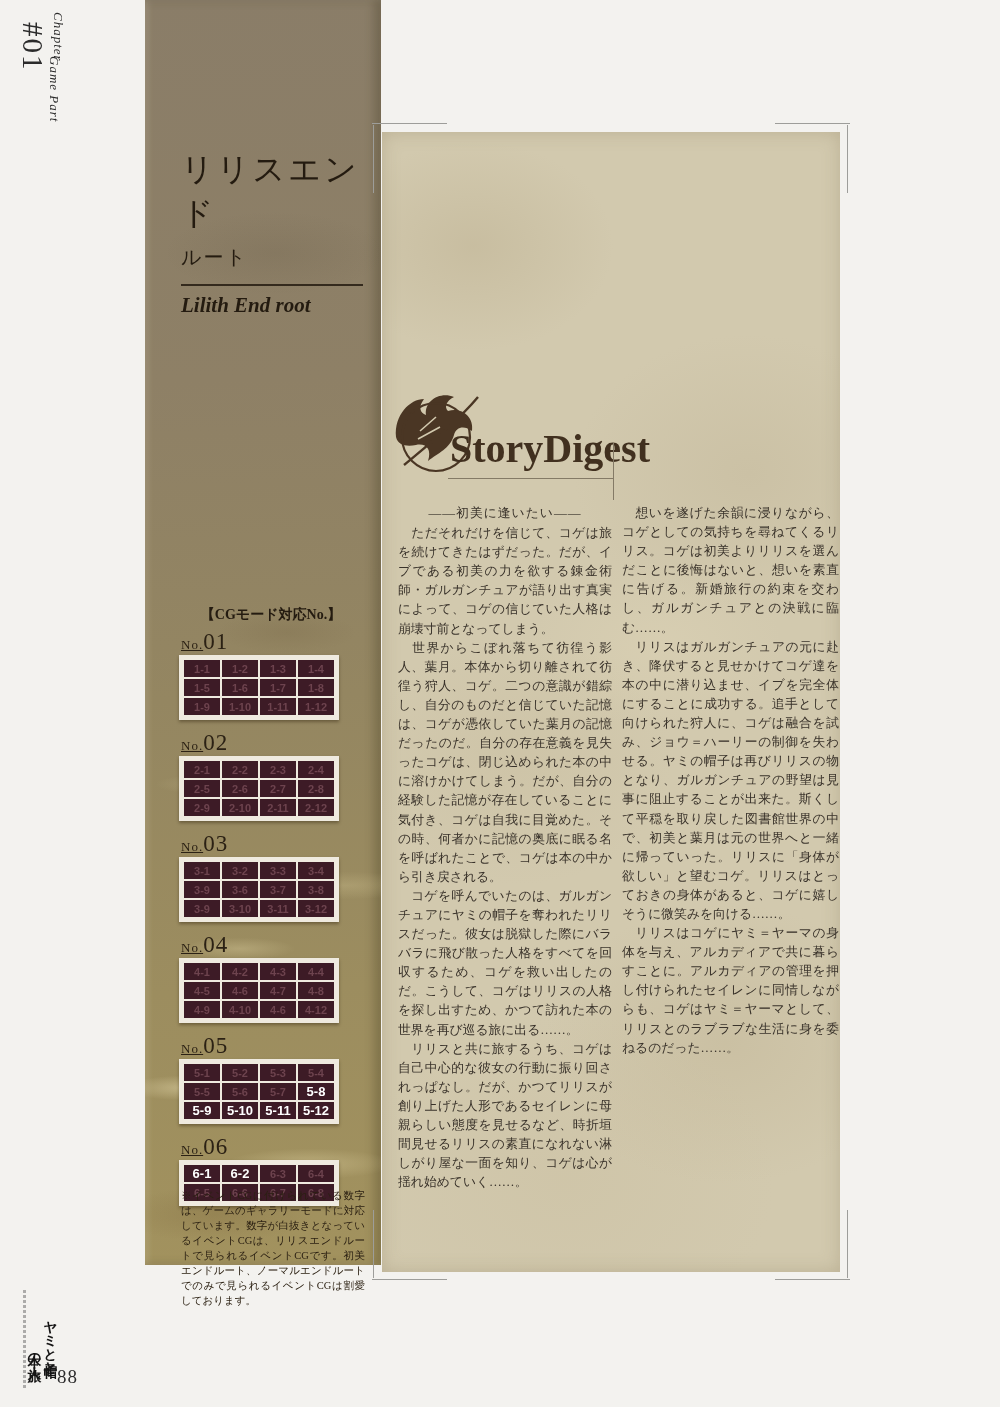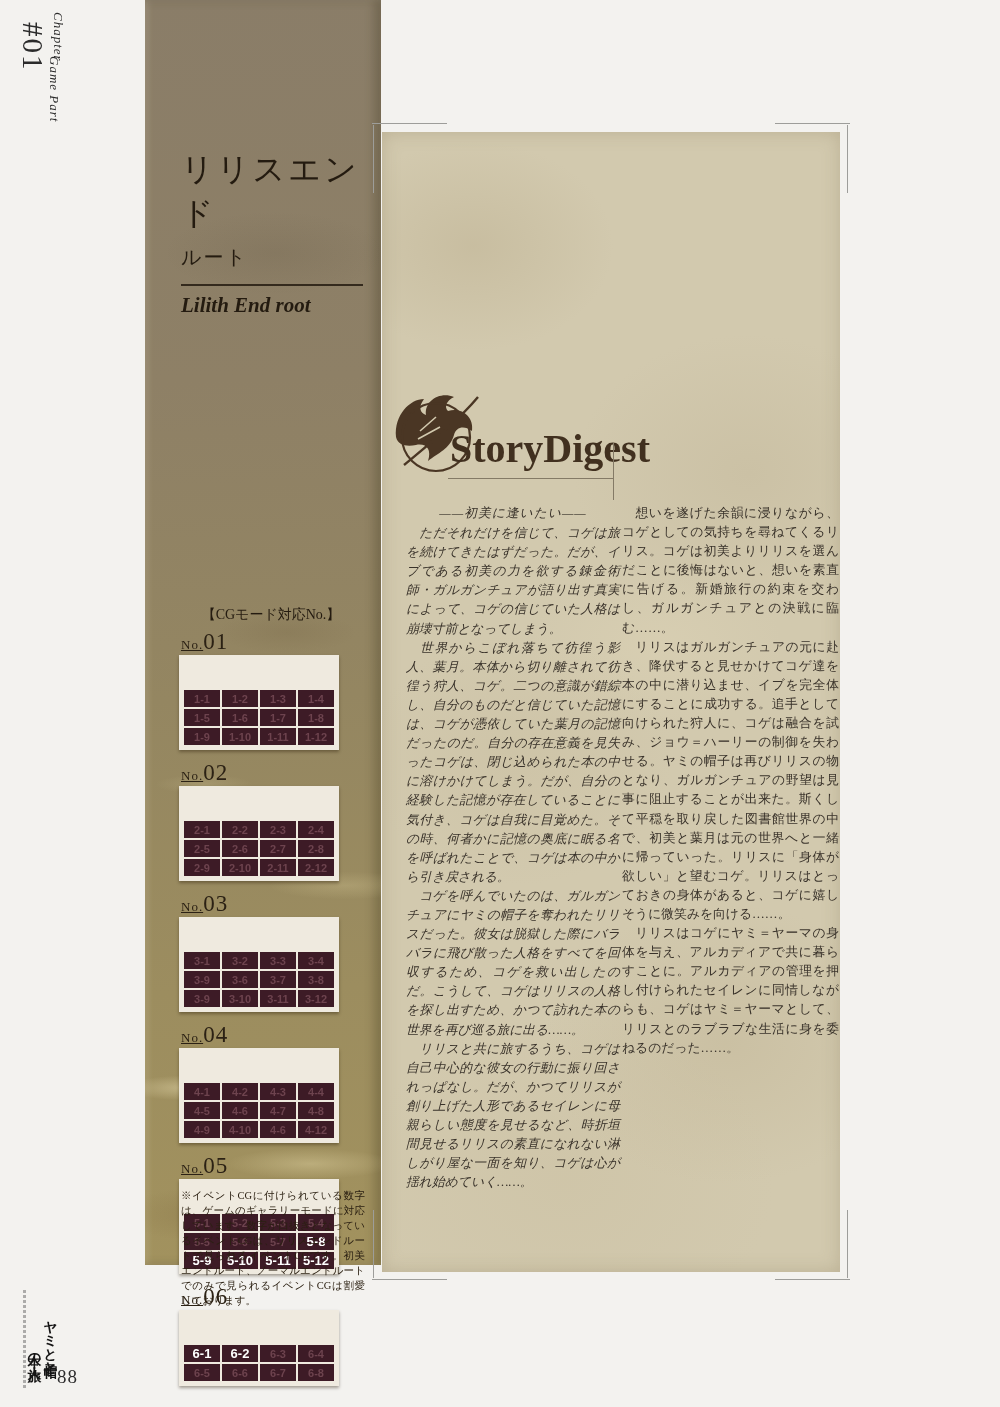--- a/index.html
+++ b/index.html
@@ -35,29 +35,29 @@
       radial-gradient(160px 60px at 55% 20%, rgba(70,58,40,.10), transparent 70%);
   }
   .band-inner{position:relative;z-index:2;height:100%;}
   .route-title{position:absolute;left:20px;top:148px;color:#241b10;width:184px;}
   .route-title .l1{font-size:32px;letter-spacing:3px;}
   .route-title .l2{font-size:20px;letter-spacing:2px;margin-top:8px;}
   .route-rule{width:182px;height:2px;background:#241b10;margin-top:13px;opacity:.85;}
   .route-sub{font-style:italic;font-weight:bold;font-size:21px;margin-top:7px;color:#241b10;}
 
   .cg-header{position:absolute;left:0;top:606px;width:100%;text-align:center;
-    font-size:14px;color:#241b10;letter-spacing:0px;font-weight:normal;}
+    font-size:14px;color:#241b10;letter-spacing:0px;font-weight:bold;}
   .cg-tables{position:absolute;left:18px;top:630px;width:186px;}
   .cg-group{margin-bottom:7px;}
   .cg-label{color:#2b2114;margin:0 0 2px 2px;line-height:1;}
   .cg-label .no{font-size:13px;letter-spacing:1px;text-decoration:underline;}
   .cg-label .num{font-size:23px;letter-spacing:1px;}
   .cg-frame{background:#efeadf;display:inline-block;padding:3px;
     box-shadow:0 2px 3px rgba(40,28,8,.40);}
-  .cg-tbl{border-collapse:separate;border-spacing:2px;margin-top:30px;}
+  .cg-tbl{border-collapse:separate;border-spacing:2px;}
   .cg-tbl td{
     width:36px;height:17px;background:#3d1b26;text-align:center;vertical-align:middle;
     font-family:"Liberation Sans","DejaVu Sans",sans-serif;font-weight:bold;
     font-size:11px;color:#6d434e;padding:0;
   }
   .cg-tbl td.hl{color:#ffffff;font-size:13px;}
   .cg-footnote{position:absolute;left:20px;top:1188px;width:184px;
     font-size:10.5px;line-height:15px;color:#2b2012;text-align:justify;}
 
   
@@ -79,21 +79,21 @@
   }
   .logo{position:absolute;left:8px;top:255px;width:300px;height:100px;}
   .logo-emblem{position:absolute;left:0;top:0;}
   .logo-text{position:absolute;left:60px;top:38px;font-size:40px;color:#41301f;
     letter-spacing:0px;font-weight:600;}
   .logo-underline{position:absolute;left:66px;top:346px;width:166px;height:1px;background:#847a66;}
   .logo-vrule{position:absolute;left:231px;top:311px;width:1px;height:57px;background:#847a66;}
 
   .story-col{position:absolute;top:372px;color:#39322a;
     font-size:12.8px;line-height:19.1px;text-align:justify;}
-  .story-left{left:24px;width:214px;font-style:italic;}
+  .story-left{left:16px;width:214px;}
   .story-right{left:240px;width:217px;}
   .story-heading{text-align:center;margin:0 0 1px 0;letter-spacing:1px;}
   .story-p{margin:0;}
 
   
   .fineprint{position:absolute;left:23px;top:1290px;width:3px;height:100px;opacity:.45;
     background:repeating-linear-gradient(180deg,#555 0 3px,transparent 3px 5px);}
   .footer-title{position:absolute;color:#141414;
     font-family:"Liberation Sans","DejaVu Sans",sans-serif;font-weight:bold;
     font-size:13.5px;letter-spacing:-1px;writing-mode:vertical-rl;}

